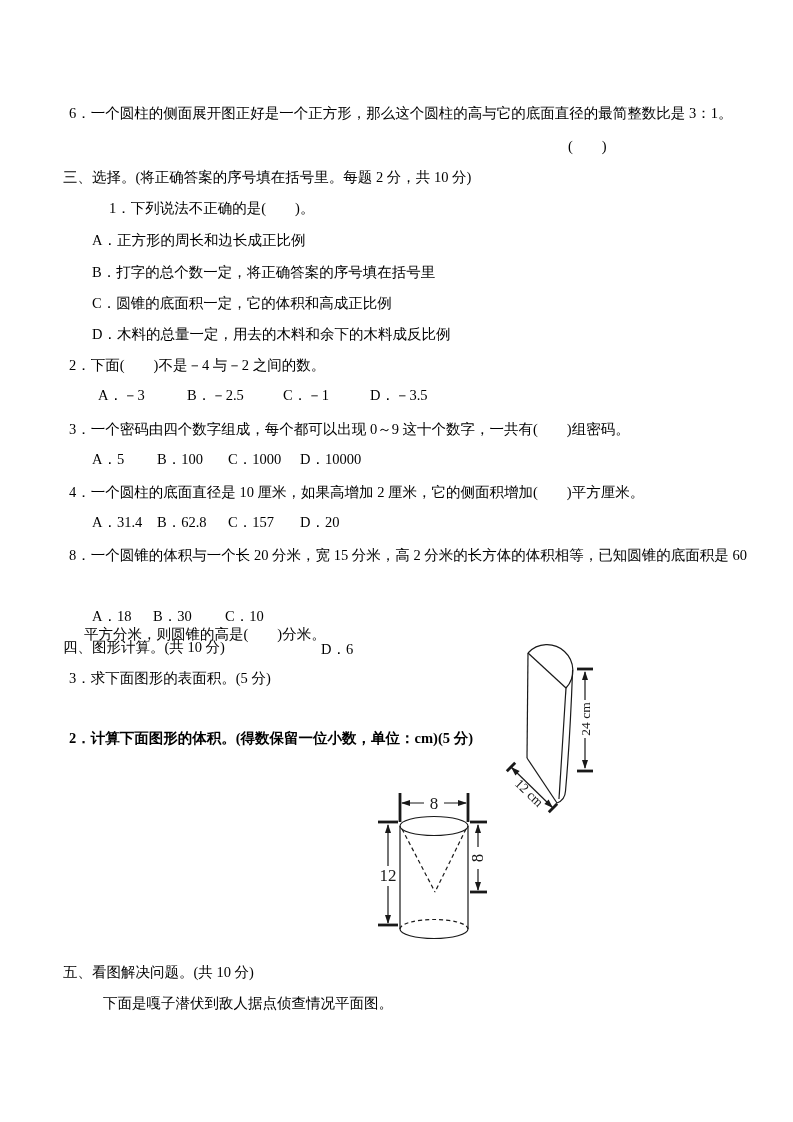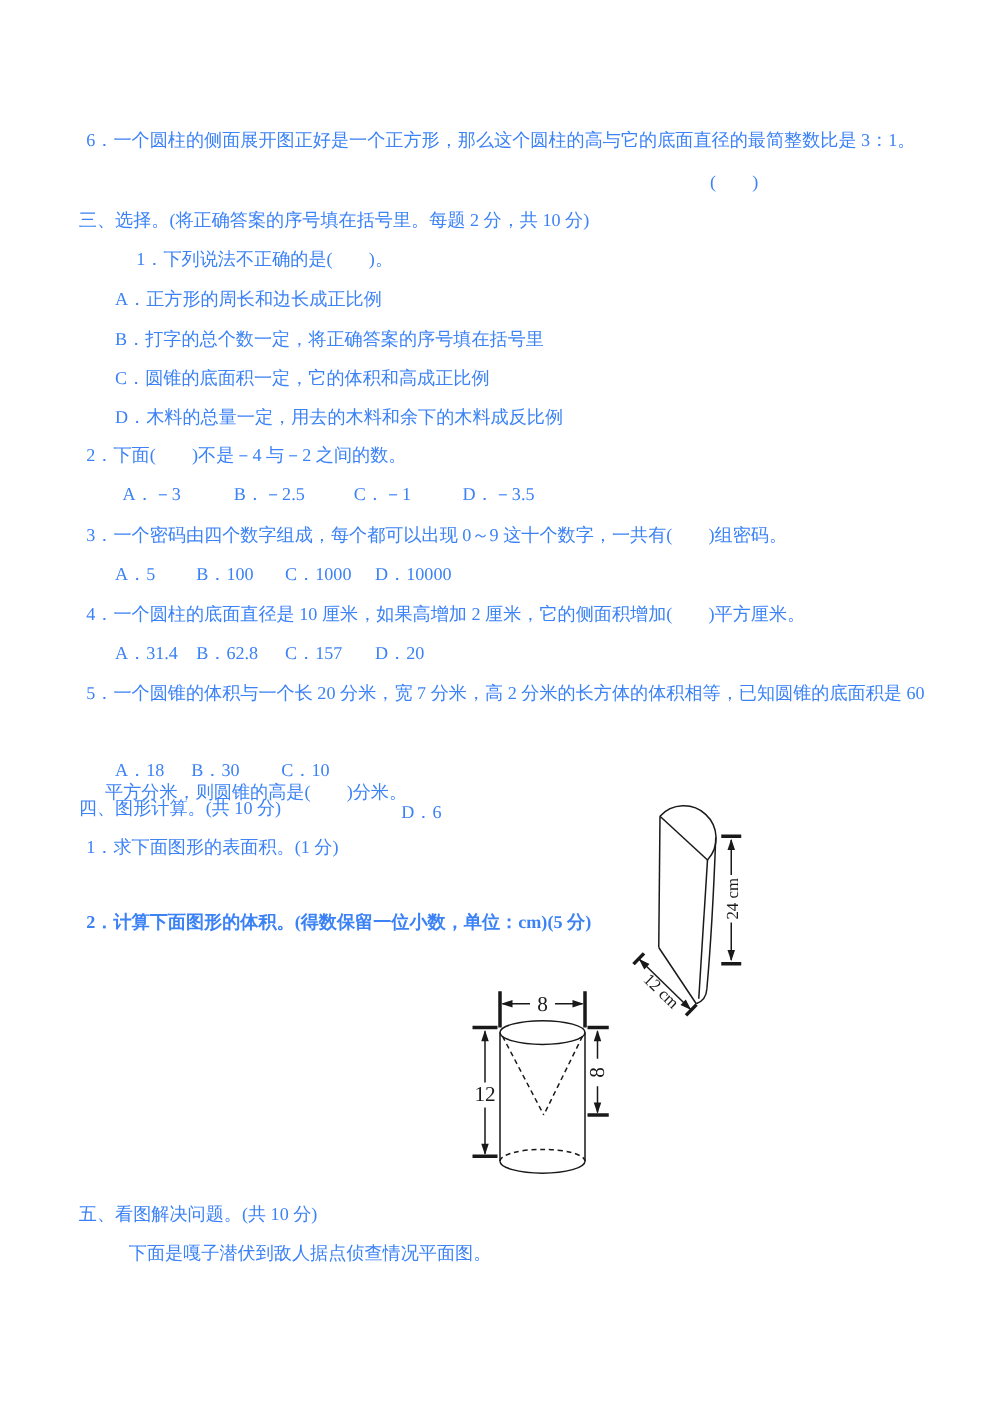--- a/index.html
+++ b/index.html
@@ -3,21 +3,21 @@
 <meta charset="utf-8">
 <style>
   html,body { margin:0; padding:0; background:#888; }
   .page {
     position:relative;
     width:793px; height:1122px;
     background:#ffffff;
     margin:0 auto;
     font-family:"Liberation Serif","DejaVu Serif",serif;
     font-size:14.5px;
-    color:#3b82f6;
+    color:#000000;
     overflow:hidden;
   }
   .ln { position:absolute; white-space:nowrap; line-height:20px; }
   .opt { position:absolute; white-space:nowrap; }
   svg { position:absolute; overflow:visible; }
   svg path, svg line, svg ellipse { fill:none; stroke:#191919; stroke-width:1.2; }
   svg .tick  { stroke-width:2.8; }
   svg .dash  { stroke-dasharray:4 3; }
   svg .arrow { fill:#191919; stroke:none; }
   svg text   { fill:#191919; stroke:none; font-family:"Liberation Serif","DejaVu Serif",serif; }
@@ -57,31 +57,31 @@
   </div>
 
   <div class="ln" style="left:69px; top:482px;">4．一个圆柱的底面直径是 10 厘米，如果高增加 2 厘米，它的侧面积增加(　　)平方厘米。</div>
   <div>
     <span class="opt" style="left:92px;  top:513px;">A．31.4</span>
     <span class="opt" style="left:157px; top:513px;">B．62.8</span>
     <span class="opt" style="left:228px; top:513px;">C．157</span>
     <span class="opt" style="left:300px; top:513px;">D．20</span>
   </div>
 
-  <div class="ln" style="left:69px; top:545px;">5．一个圆锥的体积与一个长 20 分米，宽 7 分米，高 2 分米的长方体的体积相等，已知圆锥的底面积是 60</div>
+  <div class="ln" style="left:69px; top:545px;">8．一个圆锥的体积与一个长 20 分米，宽 15 分米，高 2 分米的长方体的体积相等，已知圆锥的底面积是 60</div>
   <div class="ln" style="left:84px; top:576px;margin-top:48px;">平方分米，则圆锥的高是(　　)分米。</div>
   <div>
     <span class="opt" style="left:92px;  top:607px;">A．18</span>
     <span class="opt" style="left:153px; top:607px;">B．30</span>
     <span class="opt" style="left:225px; top:607px;">C．10</span>
     <span class="opt" style="left:293px; top:640px;margin-left:28px;">D．6</span>
   </div>
 
   <div class="ln" style="left:63px; top:637px;">四、图形计算。(共 10 分)</div>
-  <div class="ln" style="left:69px; top:668px;">1．求下面图形的表面积。(1 分)</div>
+  <div class="ln" style="left:69px; top:668px;">3．求下面图形的表面积。(5 分)</div>
   <div class="ln" style="left:69px; top:728px;font-weight:bold;">2．计算下面图形的体积。(得数保留一位小数，单位：cm)(5 分)</div>
 
   <svg style="left:495px; top:638px;" width="110" height="185" viewBox="0 0 110 185">
 
     <path d="M33,15 L71,50"></path>
     <path d="M33,15 A25.8,25.8 0 0 1 71,50"></path>
 
     <path d="M33,15 L32,120"></path>
     <path d="M32,120 L62,165"></path>
     <path d="M71,50 L64,161"></path>

